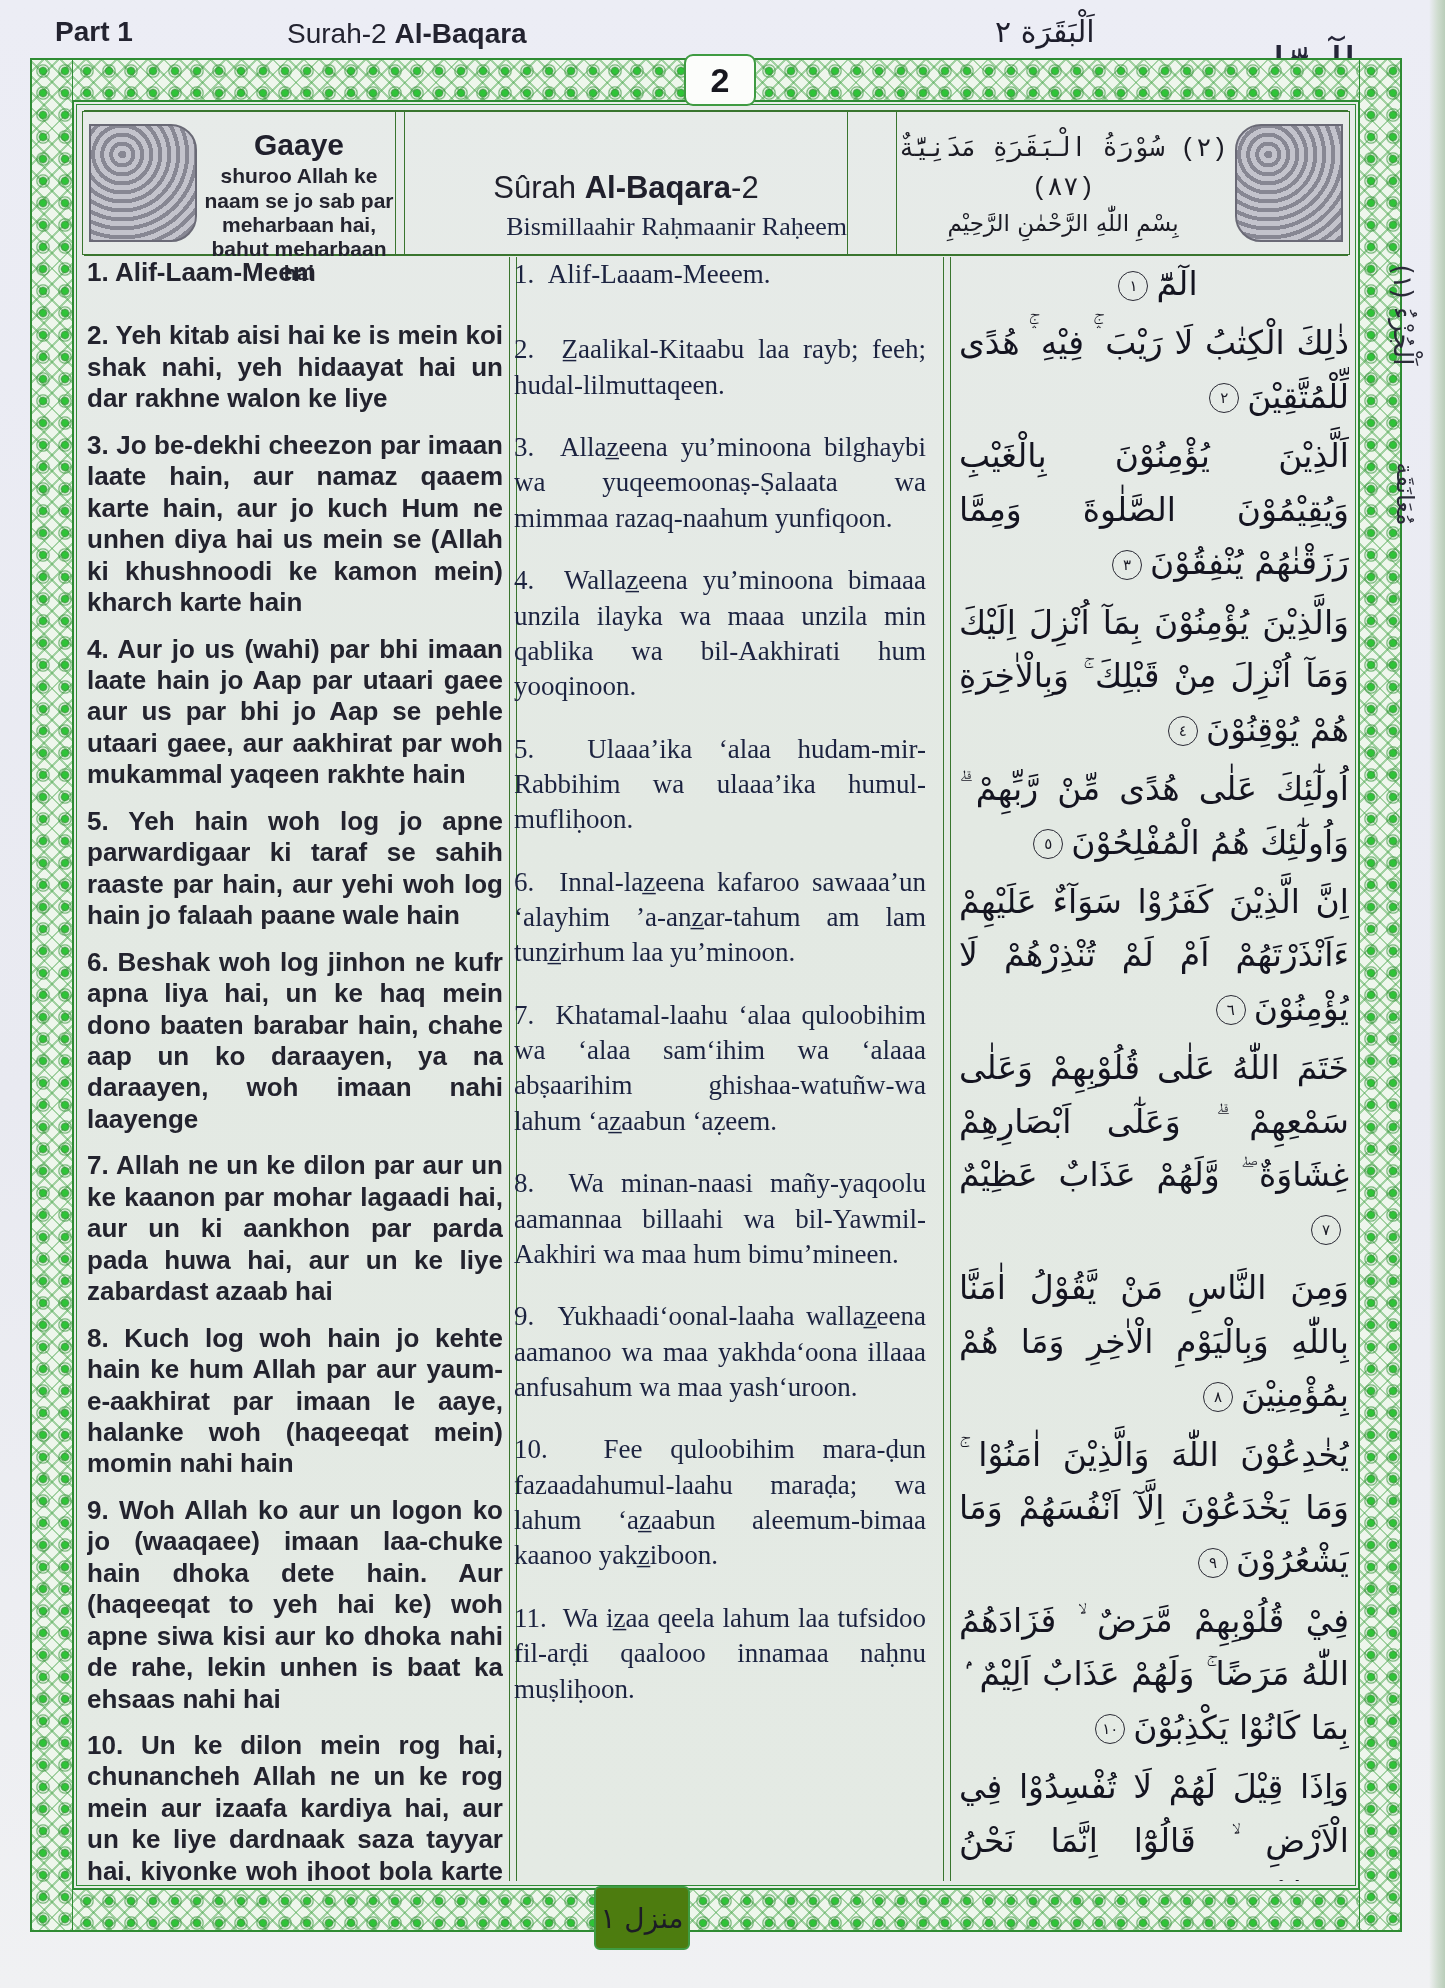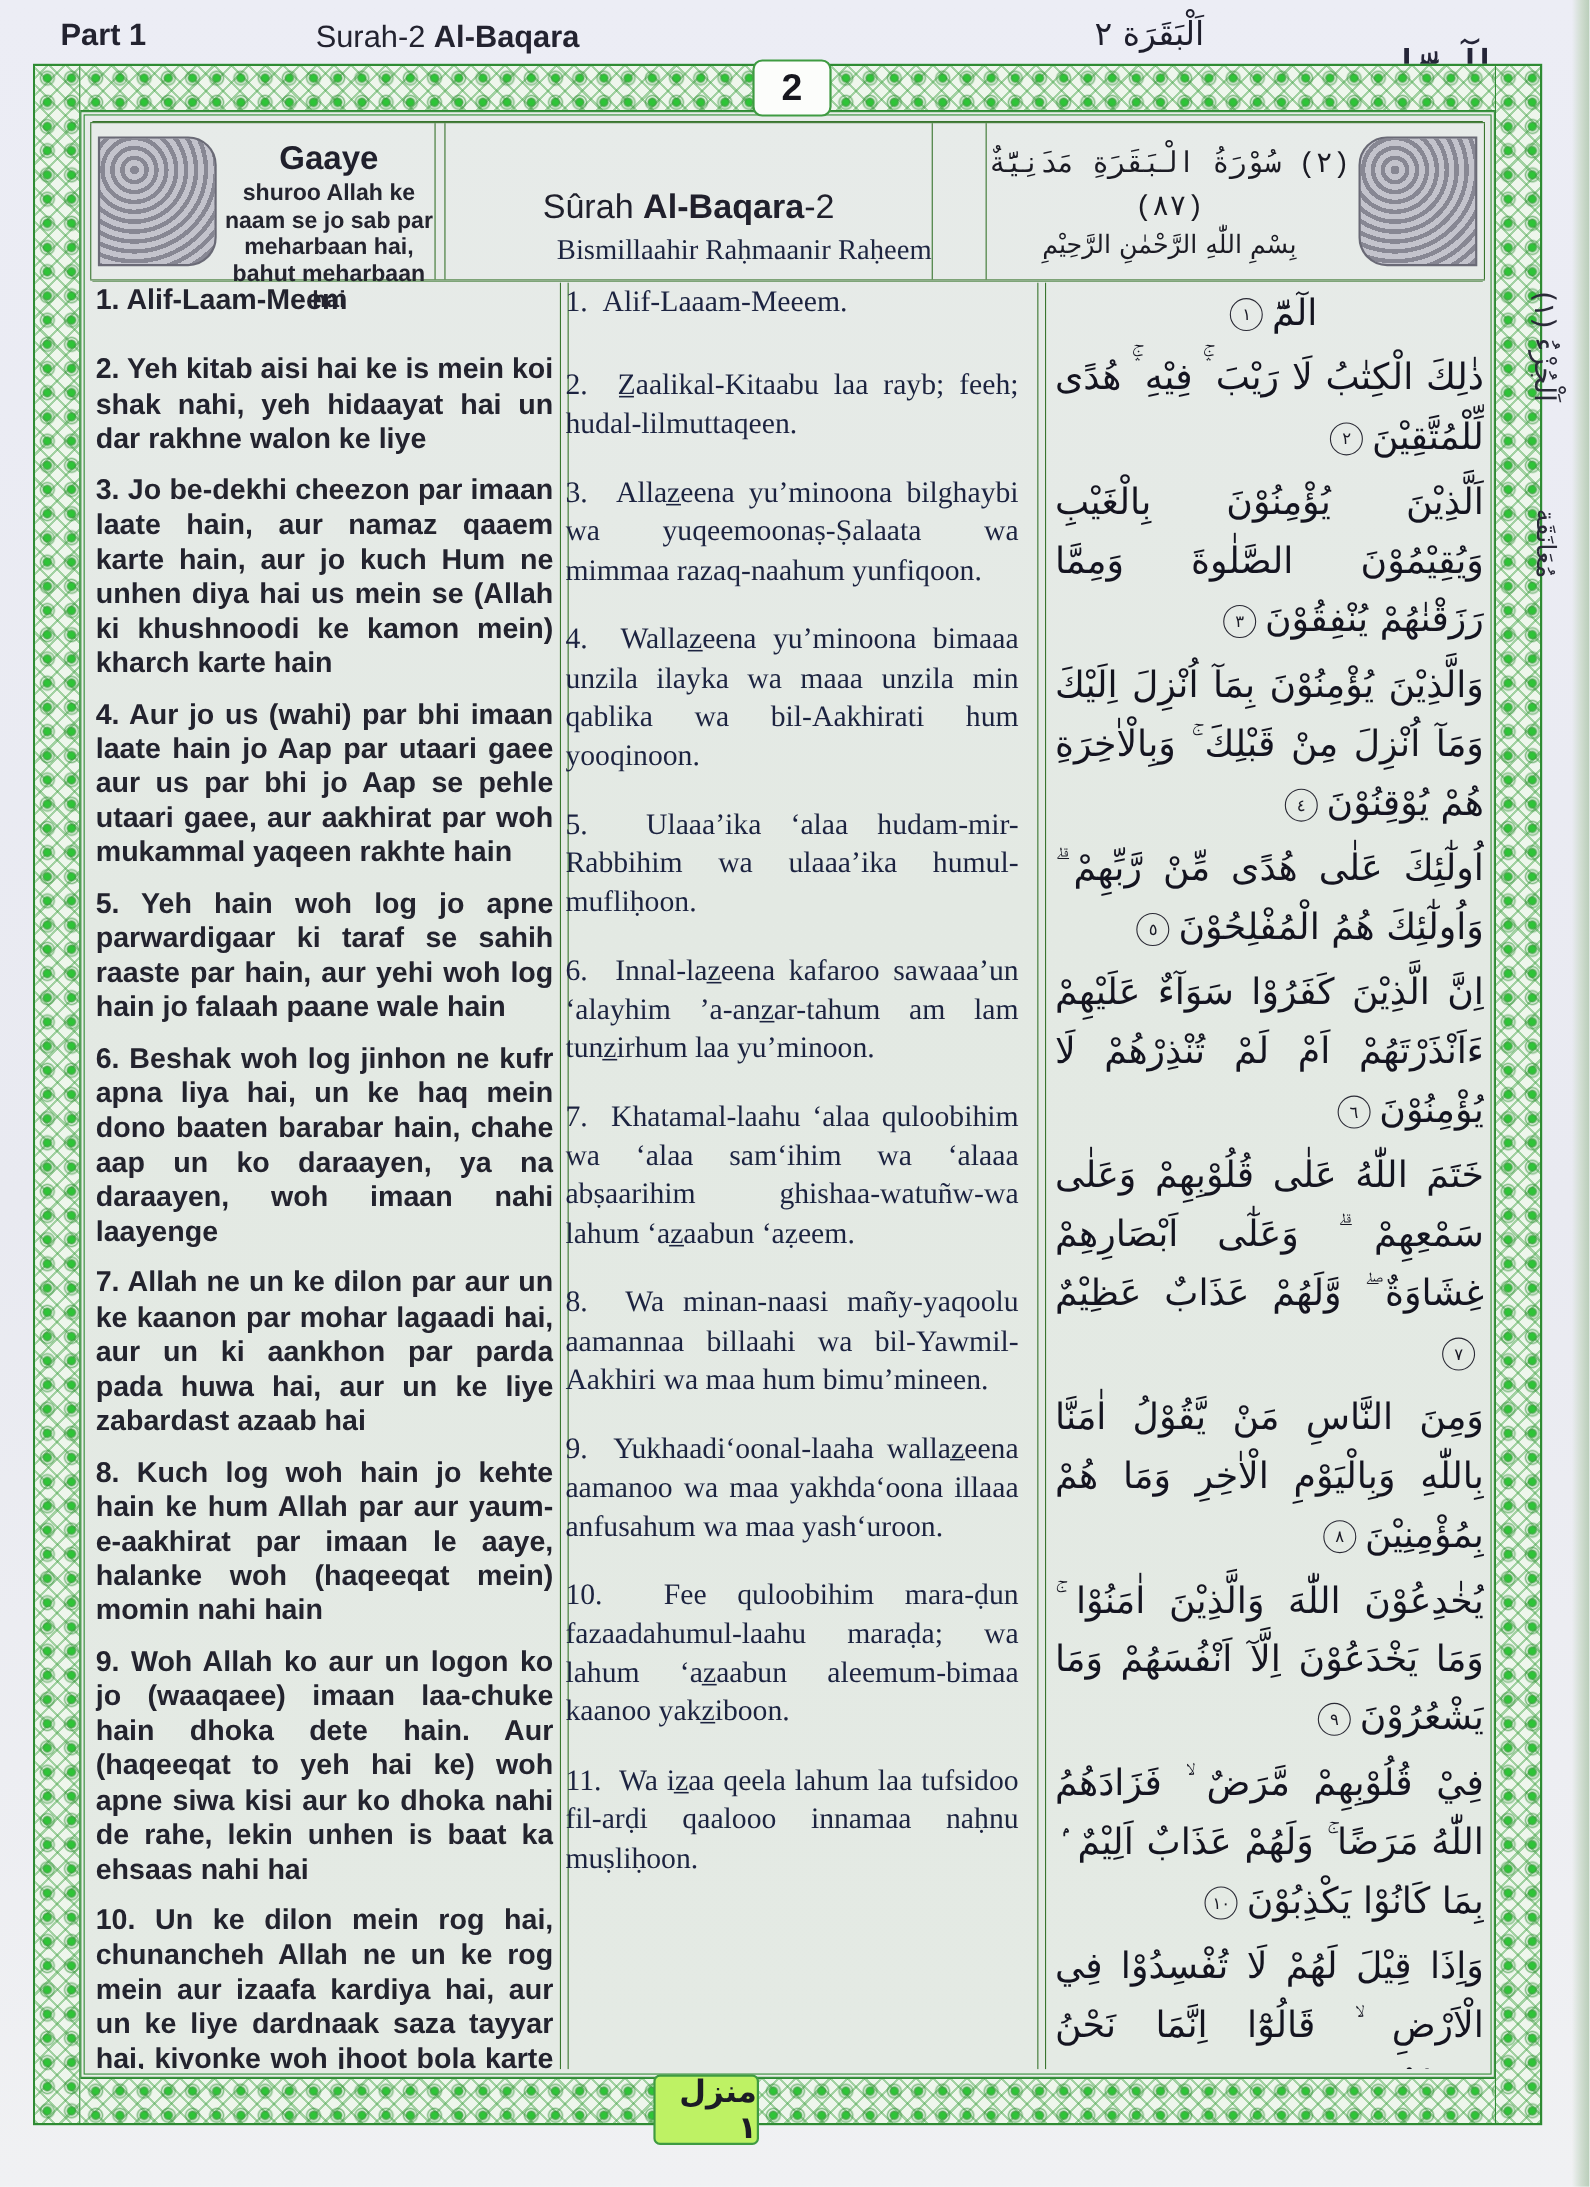--- a/index.html
+++ b/index.html
@@ -33,23 +33,23 @@
   .band.left{left:0;top:0;bottom:0;width:40px;border-right:1px solid #2e8b33;}
   .band.right{right:0;top:0;bottom:0;width:40px;border-left:1px solid #2e8b33;}
   .badge2{
     position:absolute;left:652px;top:-6px;width:72px;height:52px;z-index:6;
     background:#fcfdfb;border:2px solid #3f9b42;border-radius:9px;box-sizing:border-box;
     display:flex;align-items:center;justify-content:center;
     font-size:34px;font-weight:700;color:#17171f;
   }
   .manzil{
     position:absolute;left:562px;bottom:-20px;width:96px;height:64px;z-index:6;
-    background:#bef264;border:2px solid #3f9b42;border-radius:6px;box-sizing:border-box;
+    background:#4d7c0f;border:2px solid #3f9b42;border-radius:6px;box-sizing:border-box;
     display:flex;align-items:center;justify-content:center;
-    font-family:"DejaVu Sans",sans-serif;font-size:28px;font-weight:700;color:#1c1c26;
+    font-family:"DejaVu Sans",sans-serif;font-size:28px;font-weight:400;color:#1c1c26;
   }
   
   .content{
     position:absolute;left:44px;top:44px;right:44px;bottom:44px;
     background:linear-gradient(180deg,#e7ebe9 0%,#e3e9e3 40%,#e4eae4 100%);
     border:1px solid #2e8b33;outline:1px solid #2e8b33;outline-offset:2px;box-sizing:border-box;
   }
   
   .hrow{position:absolute;left:5px;right:5px;top:6px;height:142px;
     border-top:1px solid #39752e;border-bottom:1px solid #39752e;

